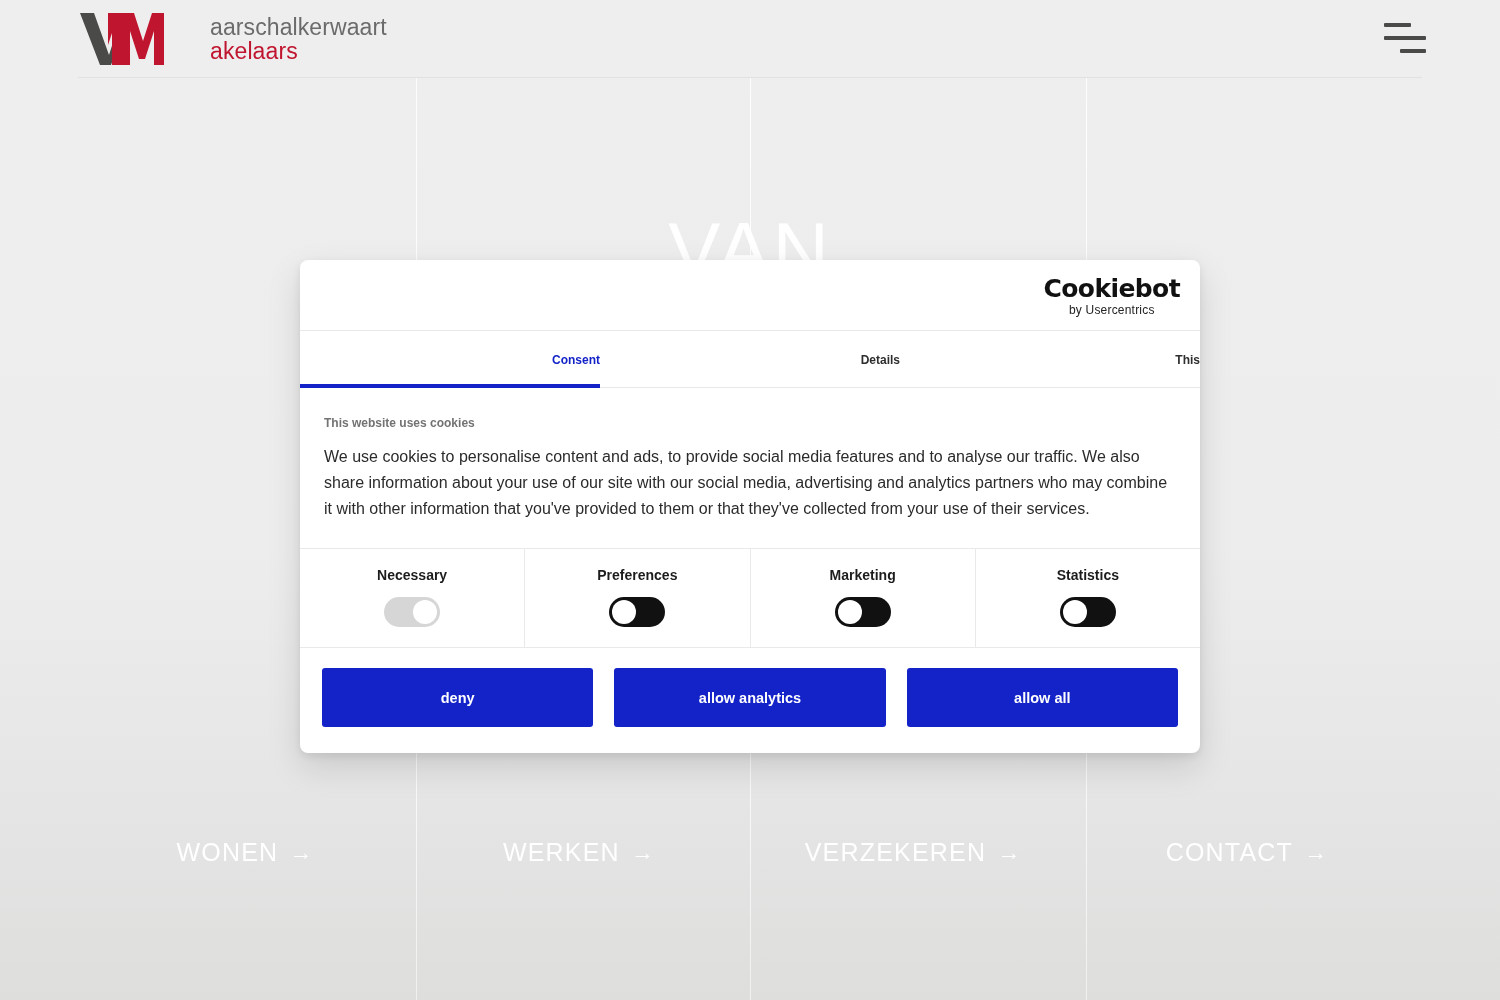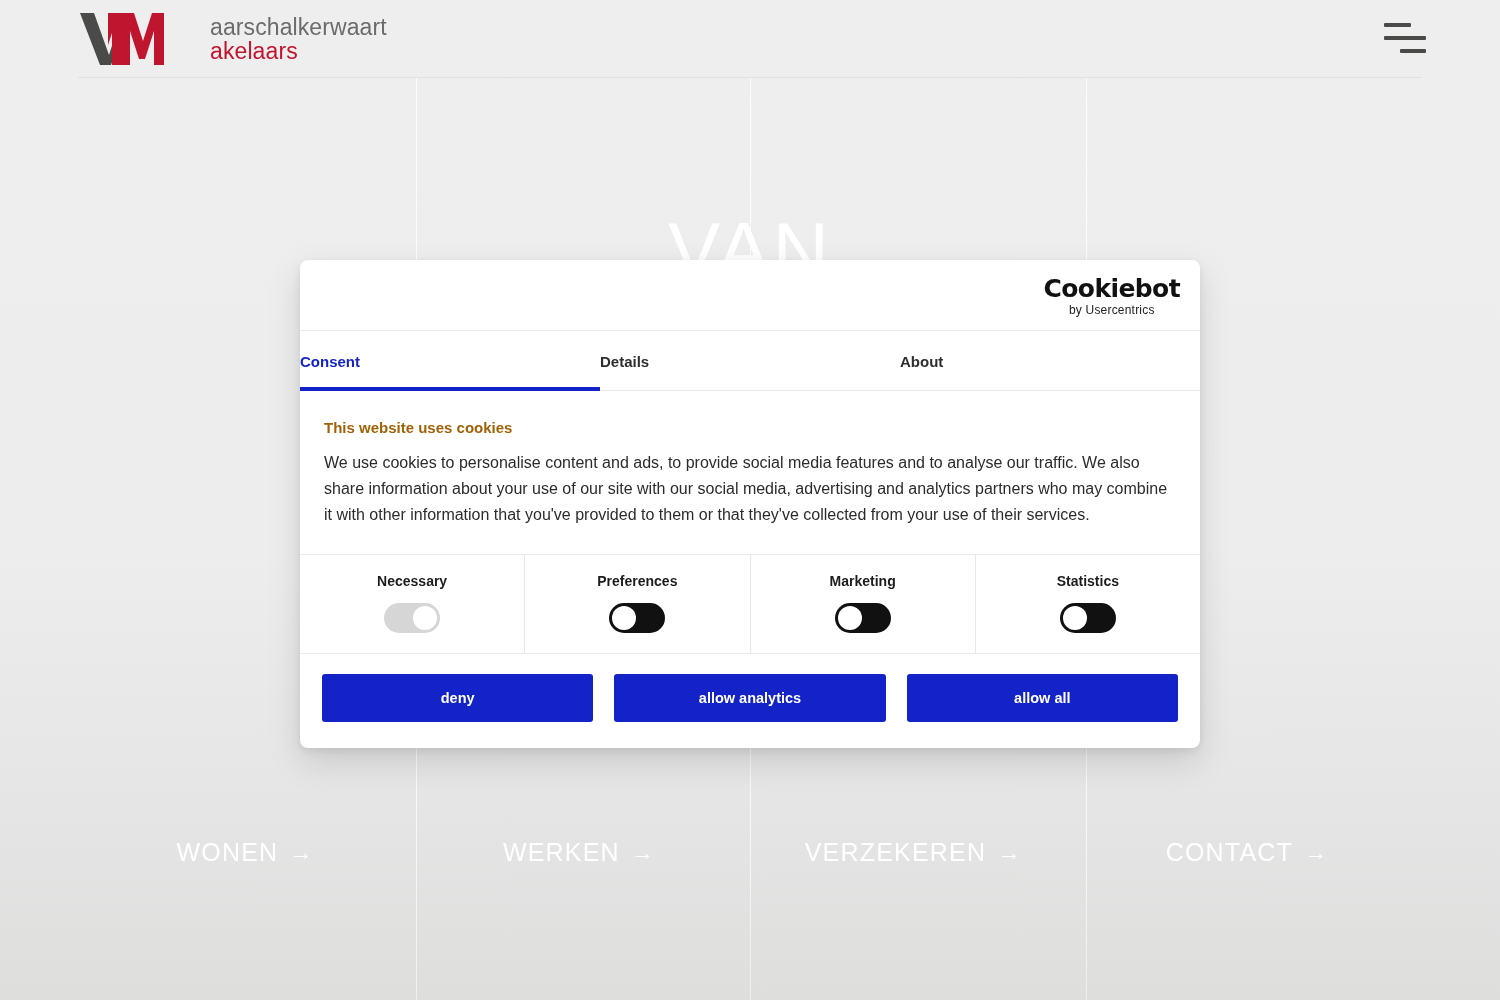--- a/index.html
+++ b/index.html
@@ -184,45 +184,45 @@
     text-align: center;
   }
 
   .cb-tabs {
     display: flex;
     border-bottom: 1px solid #e9e9e9;
     position: relative;
   }
   .cb-tab {
     flex: 1 1 0;
-    text-align: left;
+    text-align: right;
     padding: 22px 0 20px 0;
-    font-size: 15px;
+    font-size: 12px;
     font-weight: 700;
     color: #2e2e2e;
     cursor: pointer;
     position: relative;
   }
   .cb-tab.active { color: #1423c8; }
   .cb-tab.active::after {
     content: "";
     position: absolute;
     left: 0; right: 0; bottom: -1px;
     height: 4px;
     background: #1423c8;
   }
 
   .cb-body {
     padding: 28px 24px 26px 24px;
     border-bottom: 1px solid #e9e9e9;
   }
   .cb-title {
-    font-size: 15px;
-    font-weight: 700;
-    color: #a16207;
+    font-size: 12px;
+    font-weight: 700;
+    color: #737373;
     margin: 0 0 14px 0;
   }
   .cb-text {
     font-size: 16px;
     line-height: 26px;
     color: #2b2b2b;
     margin: 0;
   }
 
   .cb-cats {
@@ -263,21 +263,21 @@
   .toggle.on .knob { left: 29px; }
   .toggle.disabled { background: #d6d6d6; cursor: default; }
 
   .cb-actions {
     display: flex;
     gap: 21px;
     padding: 20px 22px 26px 22px;
   }
   .cb-btn {
     flex: 1 1 0;
-    height: 48px;
+    height: 59px;
     border: none;
     border-radius: 3px;
     background: #1423c8;
     color: #ffffff;
     font-size: 14.5px;
     font-weight: 700;
     font-family: "Liberation Sans", sans-serif;
     cursor: pointer;
   }
 </style>
@@ -343,21 +343,21 @@
     <div class="cb-header">
       <div class="cb-logo">
         <div class="cb-name">Cookiebot</div>
         <div class="cb-sub">by Usercentrics</div>
       </div>
     </div>
 
     <div class="cb-tabs">
       <div class="cb-tab active">Consent</div>
       <div class="cb-tab">Details</div>
-      <div class="cb-tab">About</div>
+      <div class="cb-tab">This</div>
     </div>
 
     <div class="cb-body">
       <p class="cb-title">This website uses cookies</p>
       <p class="cb-text">We use cookies to personalise content and ads, to provide social media features and to analyse our traffic. We also share information about your use of our site with our social media, advertising and analytics partners who may combine it with other information that you've provided to them or that they've collected from your use of their services.</p>
     </div>
 
     <div class="cb-cats">
       <div class="cb-cat">
         <div class="cb-cat-label">Necessary</div>

